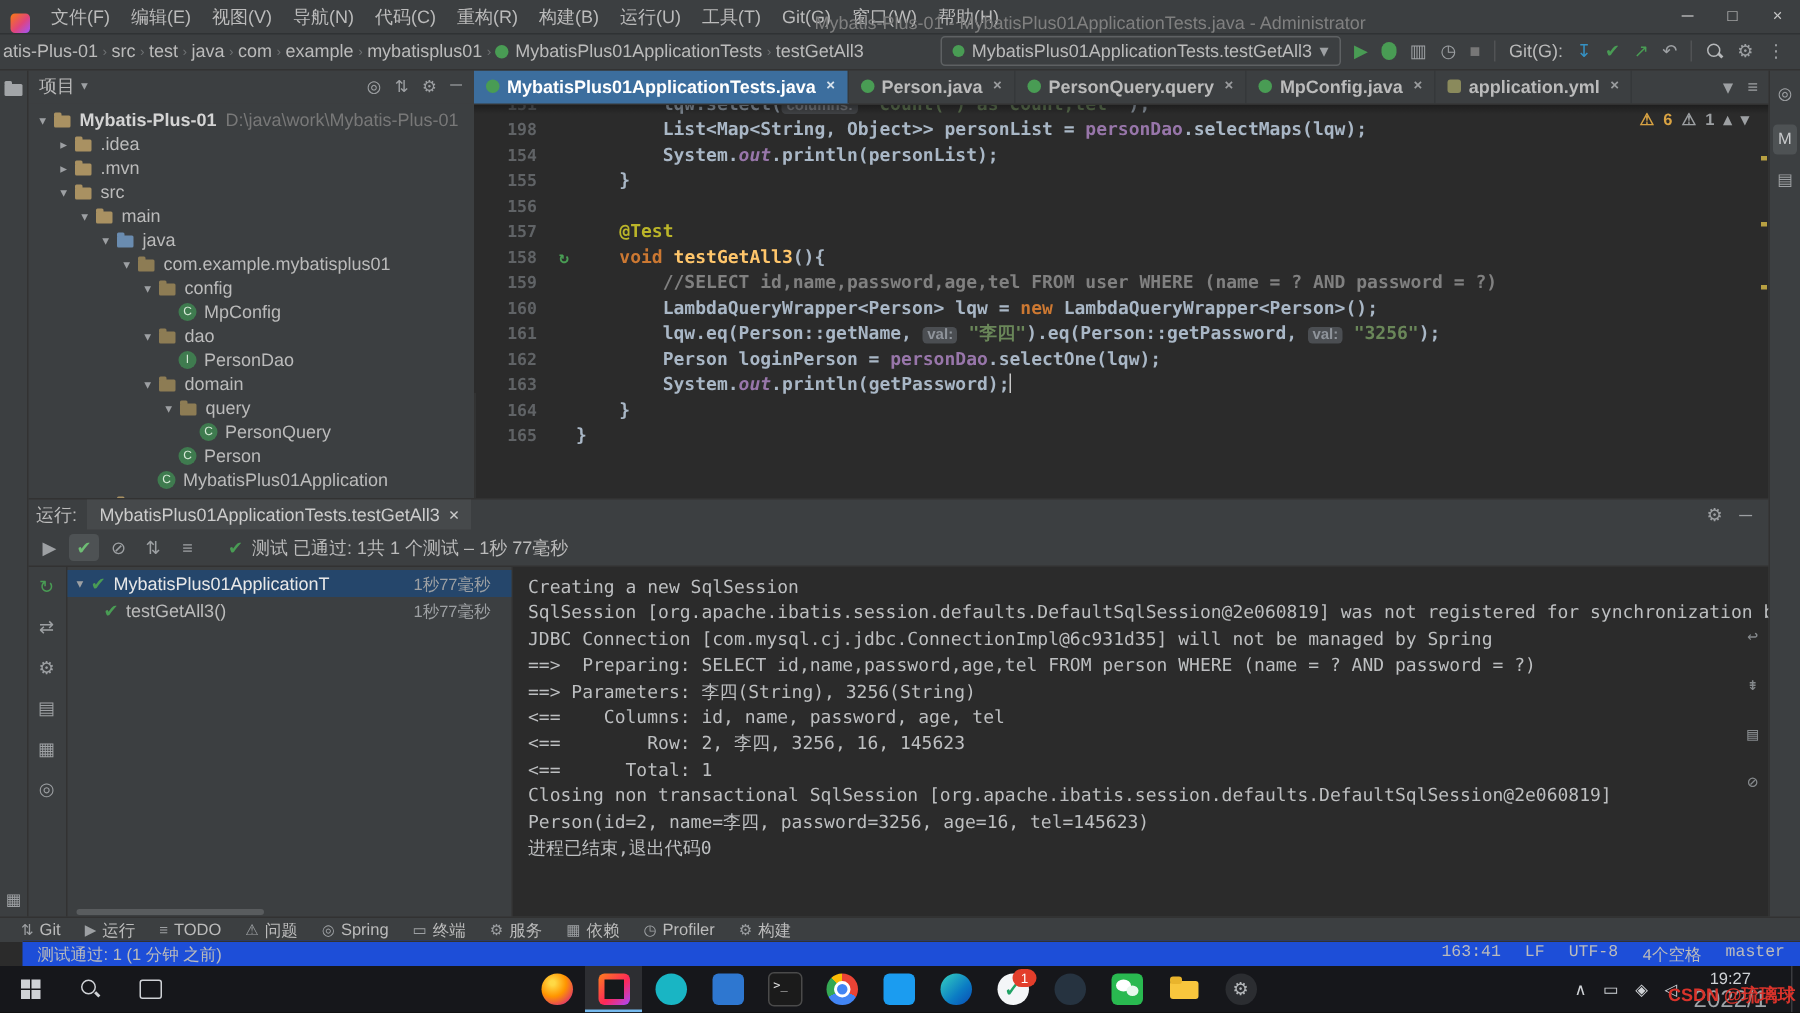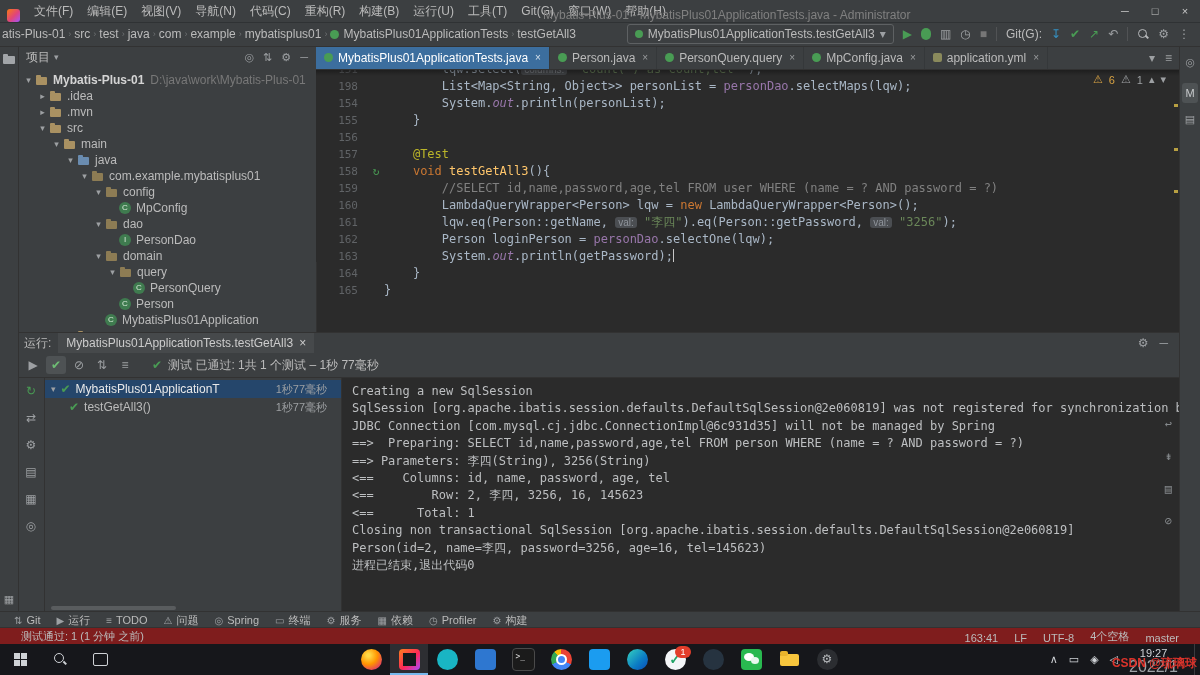--- a/index.html
+++ b/index.html
@@ -57,21 +57,21 @@
   .folder::after{content:"";position:absolute;left:1px;top:1px;width:5px;height:3px;background:#a99162;border-radius:1px;}
   .folder.blue::before,.folder.blue::after{background:#6a8cb0;}
   .folder.pkg::before,.folder.pkg::after{background:#8d7c54;}
   .cicon{width:12px;height:12px;flex:none;margin-right:5px;border-radius:50%;background:#3f7b4f;position:relative;}
   .cicon::after{content:"C";position:absolute;left:0;top:0;width:12px;text-align:center;
         font-size:8px;line-height:12px;color:#d8ead8;}
   .cicon.itf::after{content:"I";}
   .troot{font-weight:bold;color:#d4d4d4;}
   .tpath{color:#787878;margin-left:6px;}
   
-  .editorcol{position:absolute;left:316px;top:46px;right:20px;height:216px;background:#2b2b2b;z-index:5;}
+  .editorcol{position:absolute;left:316px;top:46px;right:20px;height:216px;background:#2b2b2b;z-index:5;font-weight:bold;}
   .tabs{height:23px;background:#3c3f41;border-bottom:1px solid #323232;display:flex;align-items:stretch;}
   .tab{display:flex;align-items:center;gap:5px;padding:0 8px;border-right:1px solid #35383a;color:#bbb;}
   .tab.sel{background:#3c6e9e;color:#fff;}
   .tab .x{color:#9a9c9e;font-size:10px;margin-left:2px;}
   .tab.sel .x{color:#d7e2ec;}
   .tabdot{width:9px;height:9px;border-radius:50%;background:#499c54;flex:none;}
   .tabdot.yml{background:#8a8a5c;border-radius:2px;}
   .tabs-right{margin-left:auto;display:flex;align-items:center;gap:10px;padding-right:8px;color:#9da0a3;}
   .editor{position:relative;height:262px;overflow:hidden;}
   .editor::before{content:"";position:absolute;left:0;right:0;top:0;height:6px;z-index:3;
@@ -112,24 +112,24 @@
   .console{flex:1;background:#2b2b2b;position:relative;overflow:hidden;
            font-family:"DejaVu Sans Mono","Liberation Mono",monospace;font-size:12px;
            line-height:17.4px;color:#bdbfc1;padding:5px 0 0 10px;}
   .cline{white-space:pre;}
   .ctools{position:absolute;right:8px;top:38px;display:flex;flex-direction:column;gap:15px;color:#85898c;font-size:12px;}
   
   .twbar{position:absolute;left:0;right:0;bottom:47px;height:16px;background:#3c3f41;
          border-top:1px solid #323232;display:flex;align-items:center;font-size:11px;padding:0 6px;z-index:7;}
   .twitem{display:flex;align-items:center;gap:4px;padding:0 8px;height:16px;color:#bbb;}
   .twico{font-size:10px;color:#9da0a3;}
-  .statusbar{position:absolute;left:0;right:0;bottom:31px;height:16px;background:#7f1d1d;
+  .statusbar{position:absolute;left:15px;right:0;bottom:31px;height:16px;background:#1d4ed8;
              border-top:1px solid #323232;display:flex;align-items:center;font-size:11px;
-             padding:0 21px;z-index:7;}
-  .sb-right{margin-left:auto;display:flex;gap:16px;color:#bbb;align-items:flex-end;}
+             padding:0 10px;z-index:7;}
+  .sb-right{margin-left:auto;display:flex;gap:16px;color:#bbb;align-items:flex-start;font-family:Liberation Mono, monospace;}
   
   .taskbar{position:absolute;left:0;right:0;bottom:0;height:31px;background:#16171b;z-index:9;
            display:flex;align-items:center;}
   .tbbtn{width:40px;height:31px;display:flex;align-items:center;justify-content:center;flex:none;}
   .winlogo{width:13px;height:13px;display:grid;grid-template-columns:6px 6px;grid-template-rows:6px 6px;gap:1px;}
   .winlogo i{background:#cfd2d6;}
   .tsearch{position:relative;width:13px;height:13px;}
   .tsearch::before{content:"";position:absolute;left:0;top:0;width:8px;height:8px;border:1.5px solid #cfd2d6;border-radius:50%;}
   .tsearch::after{content:"";position:absolute;left:9px;top:9px;width:4px;height:1.5px;background:#cfd2d6;transform:rotate(45deg);}
   .taskview{width:13px;height:11px;border:1.5px solid #cfd2d6;border-radius:2px;}

